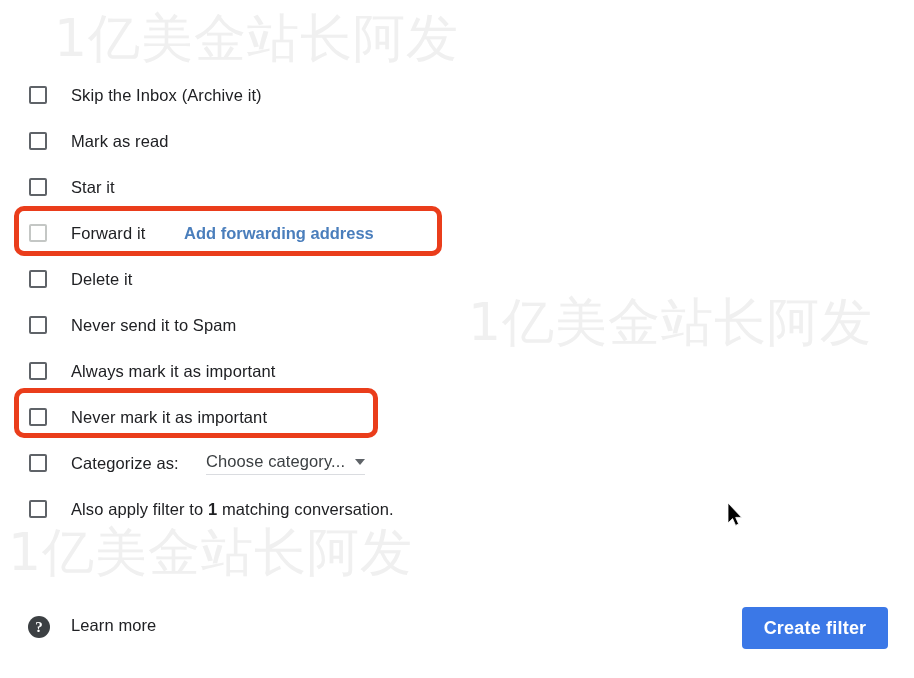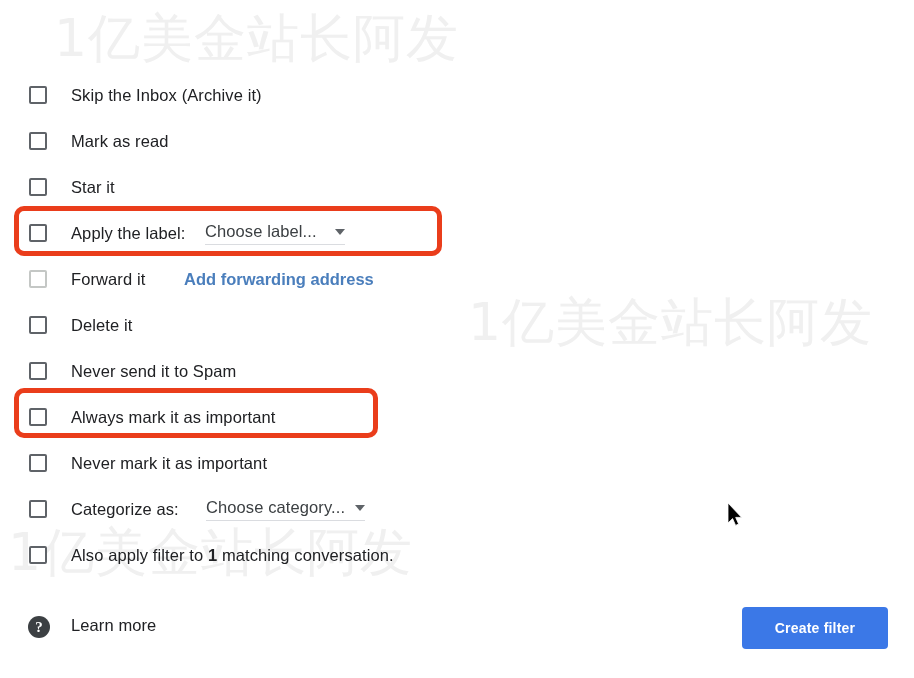--- a/index.html
+++ b/index.html
@@ -179,21 +179,21 @@
   }
   .create-btn {
     position: absolute;
     left: 742px; top: 7px;
     width: 146px; height: 42px;
     background: #3b78e7;
     color: #ffffff;
     border: none;
     border-radius: 4px;
     font-family: "Liberation Sans", sans-serif;
-    font-size: 14px;
+    font-size: 18px;
     font-weight: 700;
     letter-spacing: 0.2px;
     cursor: pointer;
   }
 
   
   #cursor {
     position: absolute;
     left: 726px; top: 502px;
     z-index: 9;
@@ -220,28 +220,20 @@
     <div class="opt-row">
       <span class="cbox"></span>
       <span class="opt-label">Mark as read</span>
     </div>
 
     <div class="opt-row">
       <span class="cbox"></span>
       <span class="opt-label">Star it</span>
     </div>
 
-    <div class="opt-row">
-      <span class="cbox"></span>
-      <span class="opt-label">Apply the label:</span>
-      <span class="dropdown" style="left:205px;">
-        <span class="dd-text">Choose label...</span>
-        <span class="dd-caret"></span>
-      </span>
-    </div>
 
     <div class="opt-row">
       <span class="cbox disabled"></span>
       <span class="opt-label">Forward it</span>
       <span class="inline-link" style="left:184px;">Add forwarding address</span>
     </div>
 
     <div class="opt-row">
       <span class="cbox"></span>
       <span class="opt-label">Delete it</span>

